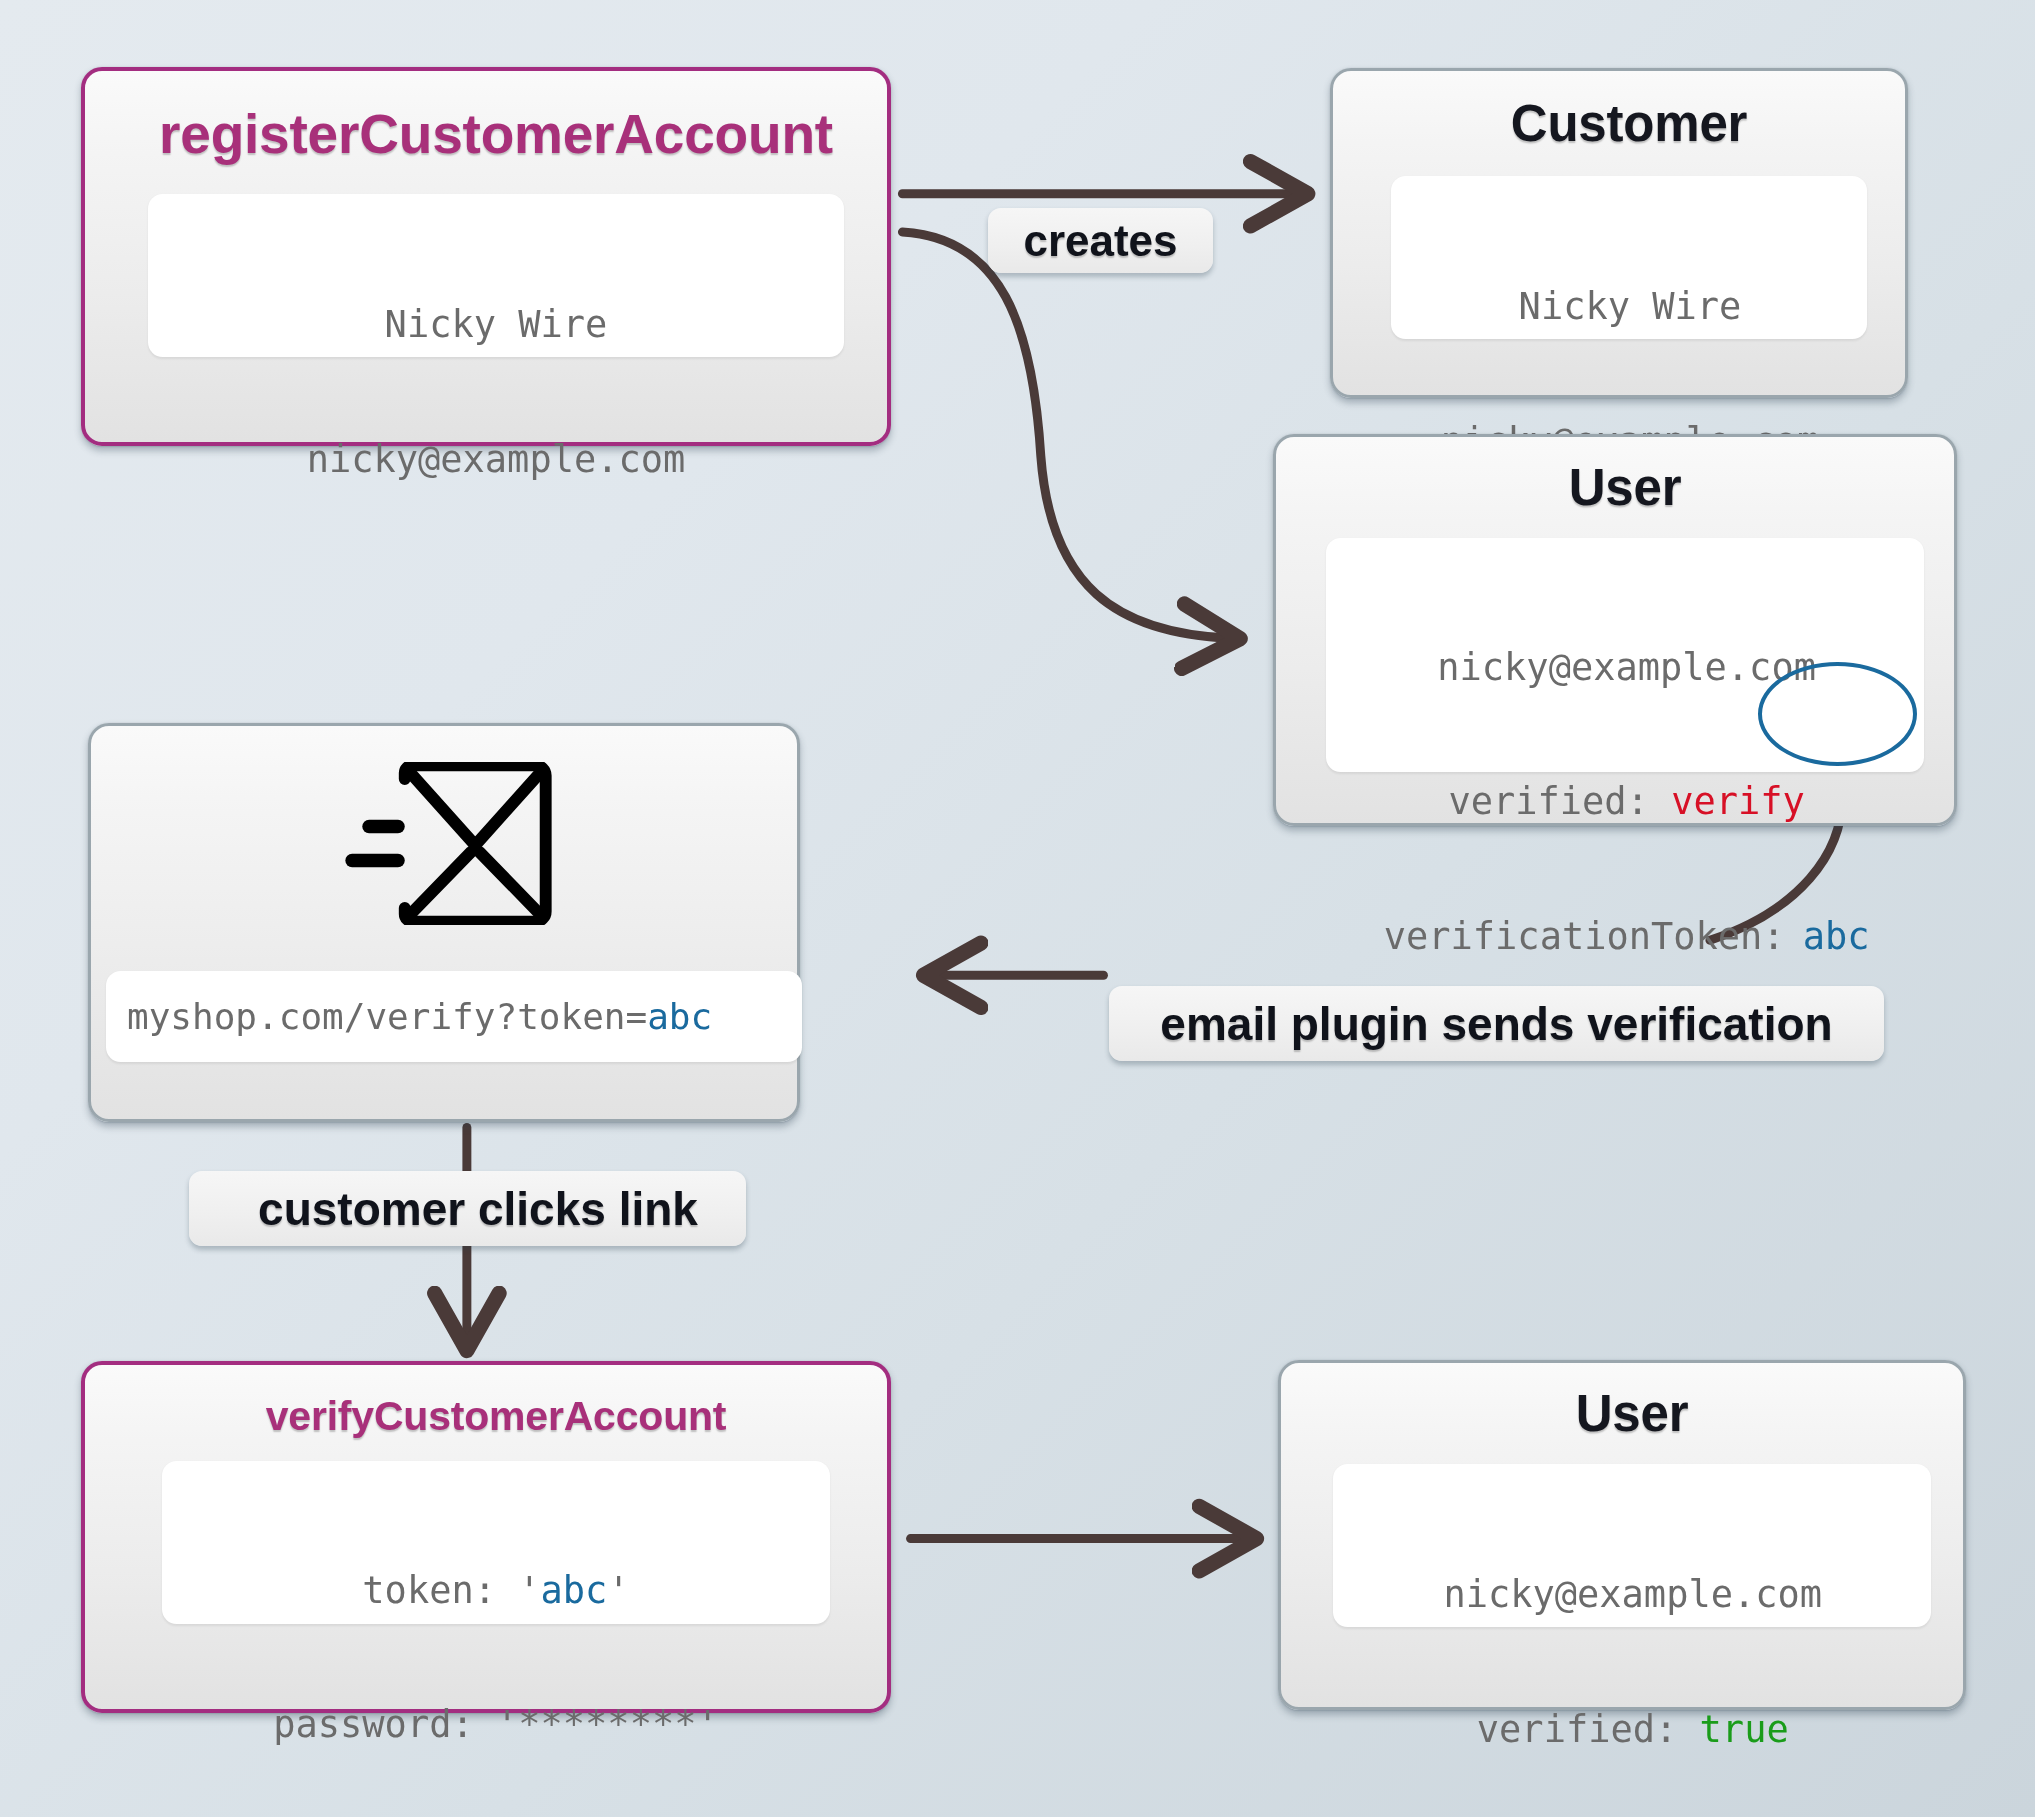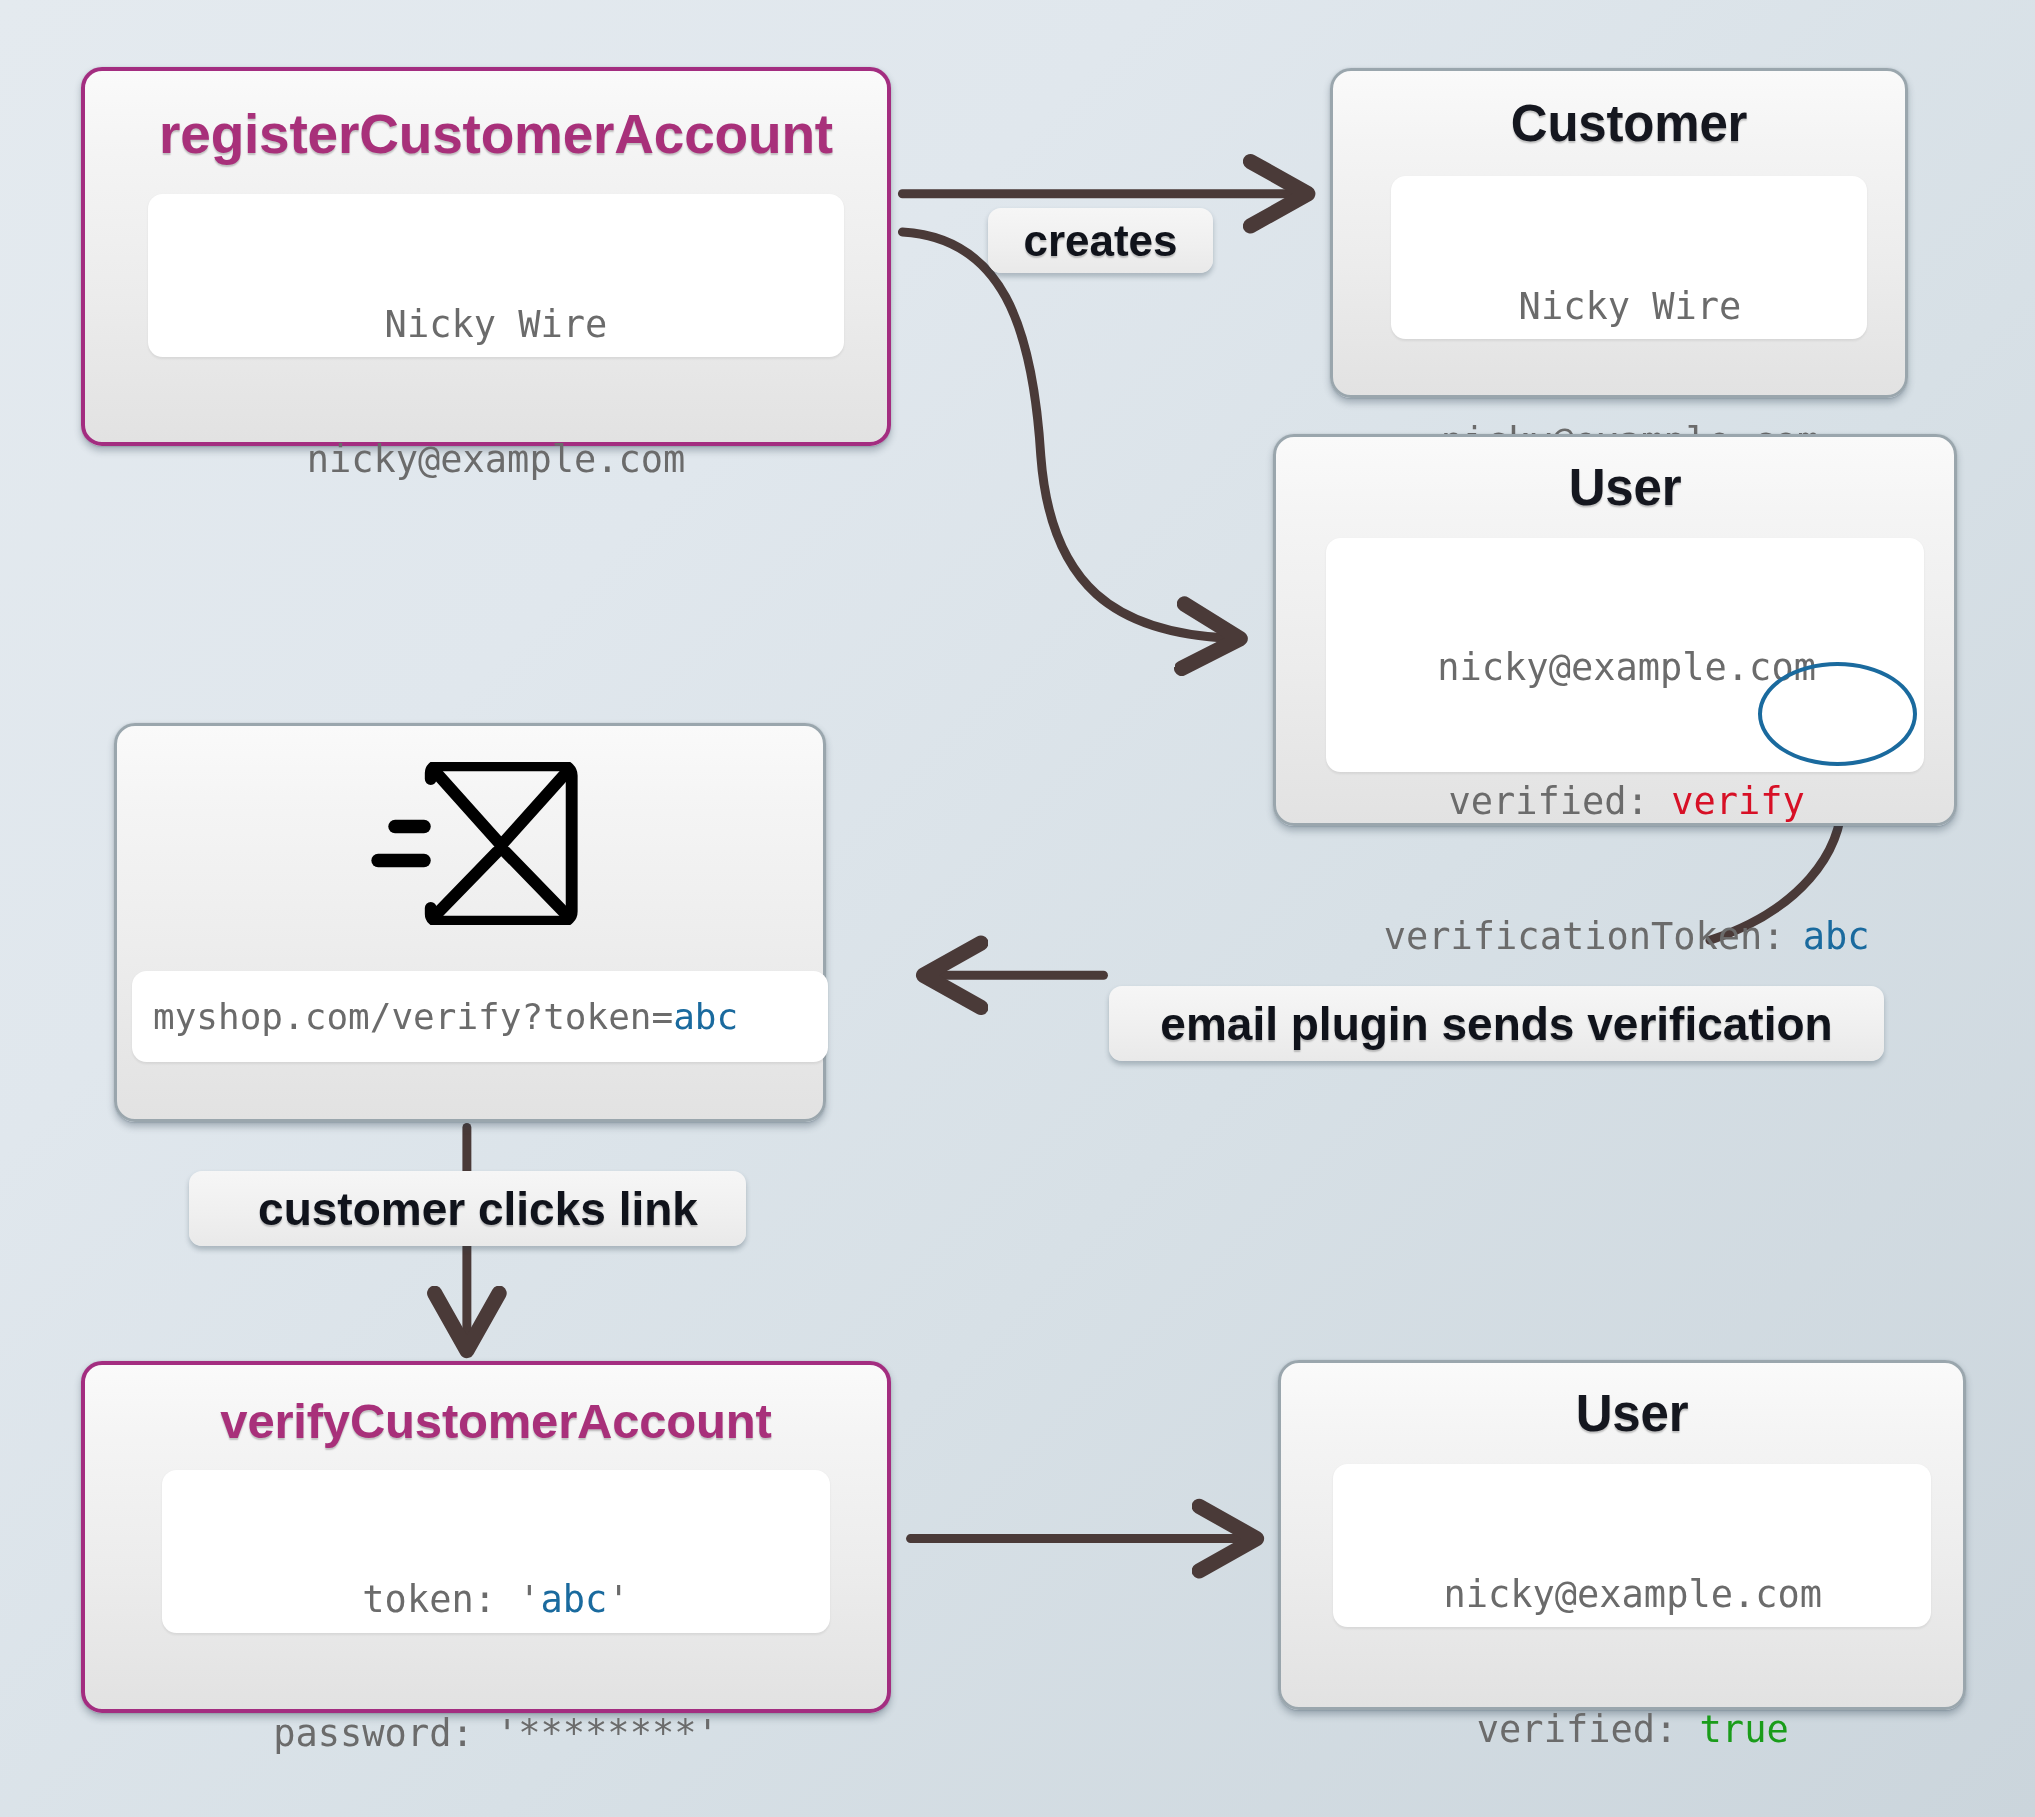--- a/index.html
+++ b/index.html
@@ -112,35 +112,35 @@
   #node-user-unverified .node-title { font-size: 51px; margin-top: 21px; }
   #node-user-unverified .panel {
     width: 598px; height: 234px;
     margin-top: 21px;
     padding: 19.5px 16.3px 0 19.5px;
     font-size: 37px;
     position: relative;
   }
 
   #node-email {
-    left: 88px; top: 723px; width: 712px; height: 399px; margin-left: 26px;
+    left: 88px; top: 723px; width: 712px; height: 399px;
   }
   #node-email .panel {
     width: 696px; height: 91px;
     margin-top: 46px;
     padding: 0 21px;
     font-size: 36px;
     display: flex;
     align-items: center;
   }
 
   #node-verify {
     left: 81px; top: 1361px; width: 810px; height: 352px;
   }
-  #node-verify .node-title { font-size: 49px; margin-top: 28px; text-align: right; }
+  #node-verify .node-title { font-size: 41px; margin-top: 28px; text-align: right; }
   #node-verify .panel {
     width: 668px; height: 163px;
     margin-top: 21px;
     padding: 19.5px 21px 0 21px;
     font-size: 37px;
   }
 
   #node-user-verified {
     left: 1278px; top: 1360px; width: 688px; height: 350px;
   }

